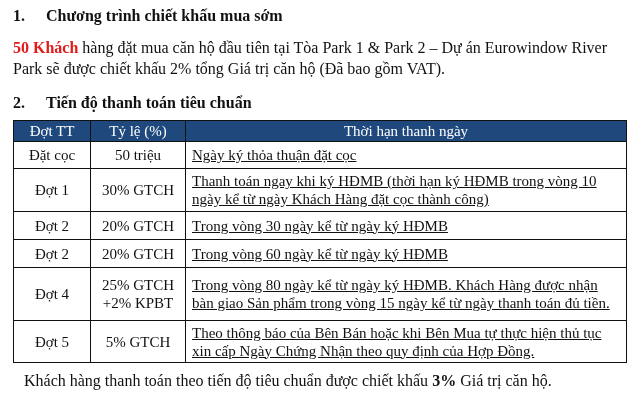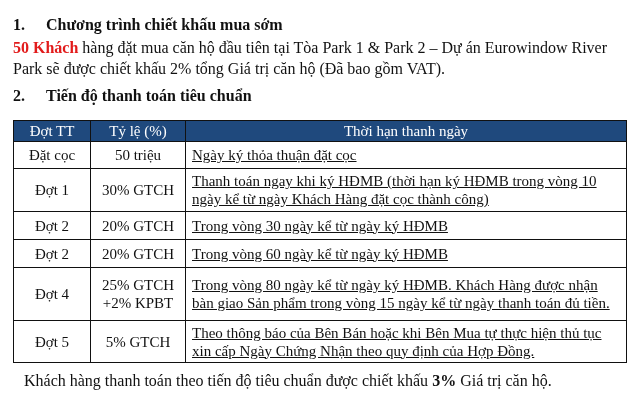--- a/index.html
+++ b/index.html
@@ -6,22 +6,22 @@
     body {
       width: 641px; height: 401px; overflow: hidden; position: relative;
       font-family: "Liberation Serif", "DejaVu Serif", serif;
       color: #111111;
     }
     .heading {
       position: absolute; left: 13px; font-weight: bold; font-size: 16px;
       line-height: 18px;
     }
     .heading .num { display: inline-block; width: 33px; }
-    #h1 { top: 16px; }
-    #h2 { top: 87px; }
+    #h1 { top: 7px; }
+    #h2 { top: 94px; }
     .para {
       position: absolute; left: 13px; top: 37px; width: 620px;
       font-size: 16px; line-height: 21px;
     }
     .para .red { color: #e21b1b; font-weight: bold; }
     table.pay {
       position: absolute; left: 13px; top: 120px; width: 614px;
       border-collapse: collapse; font-size: 15px;
     }
     table.pay th {

